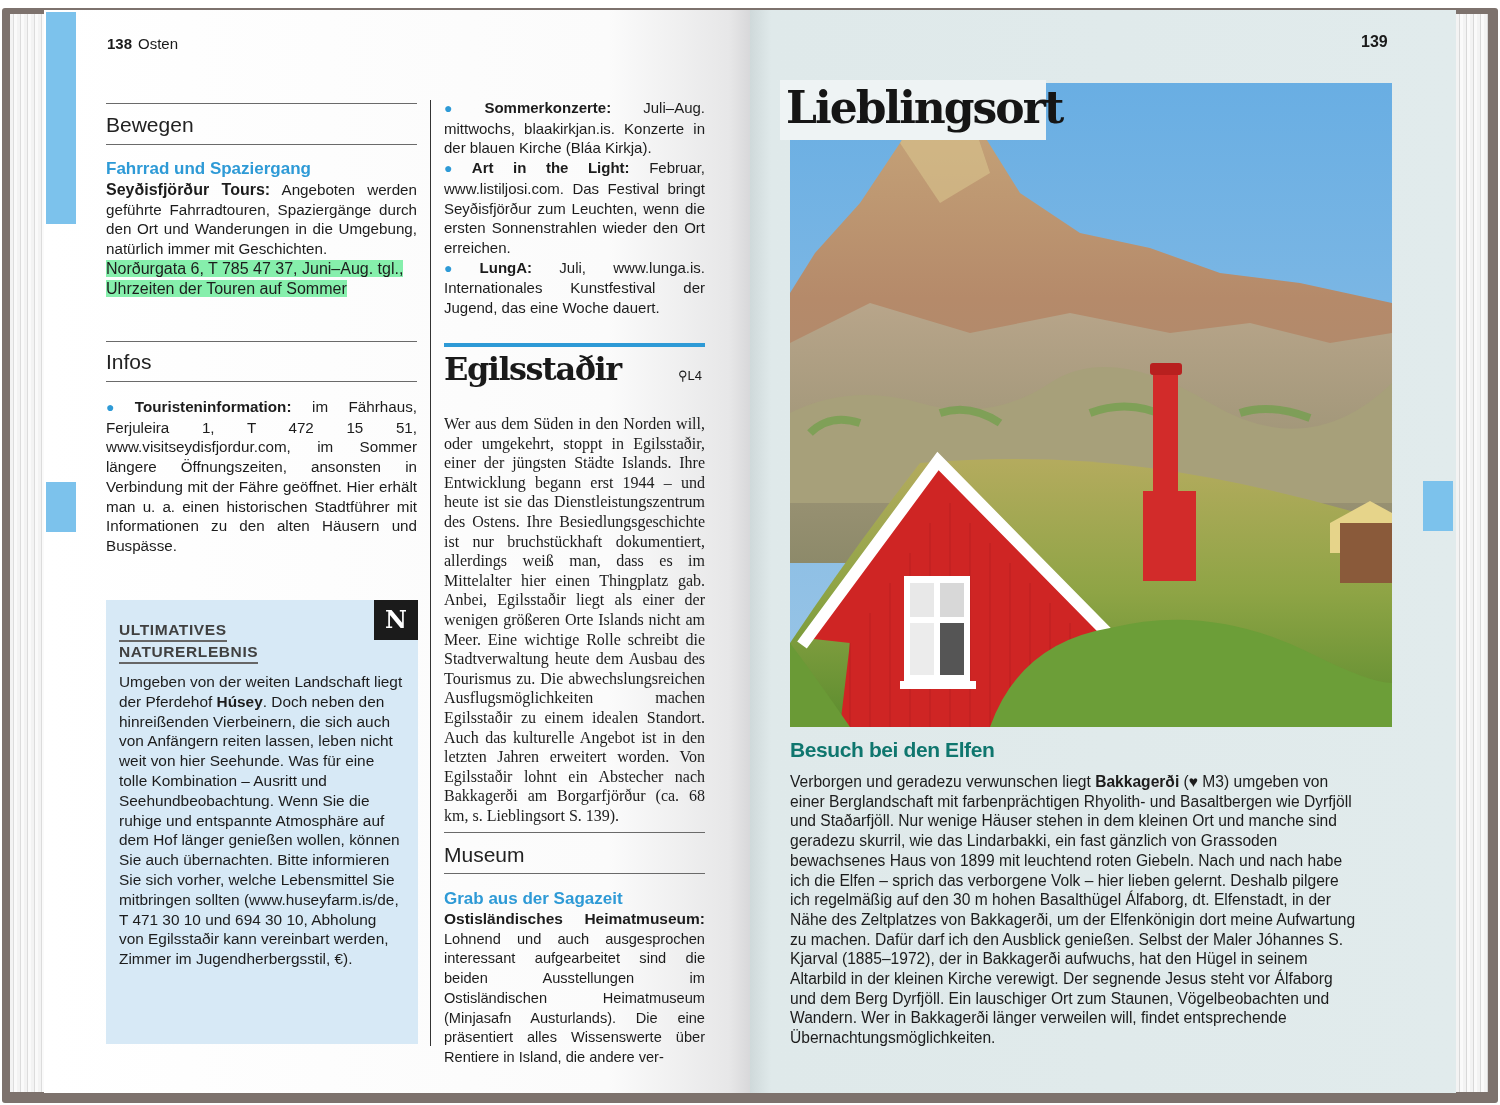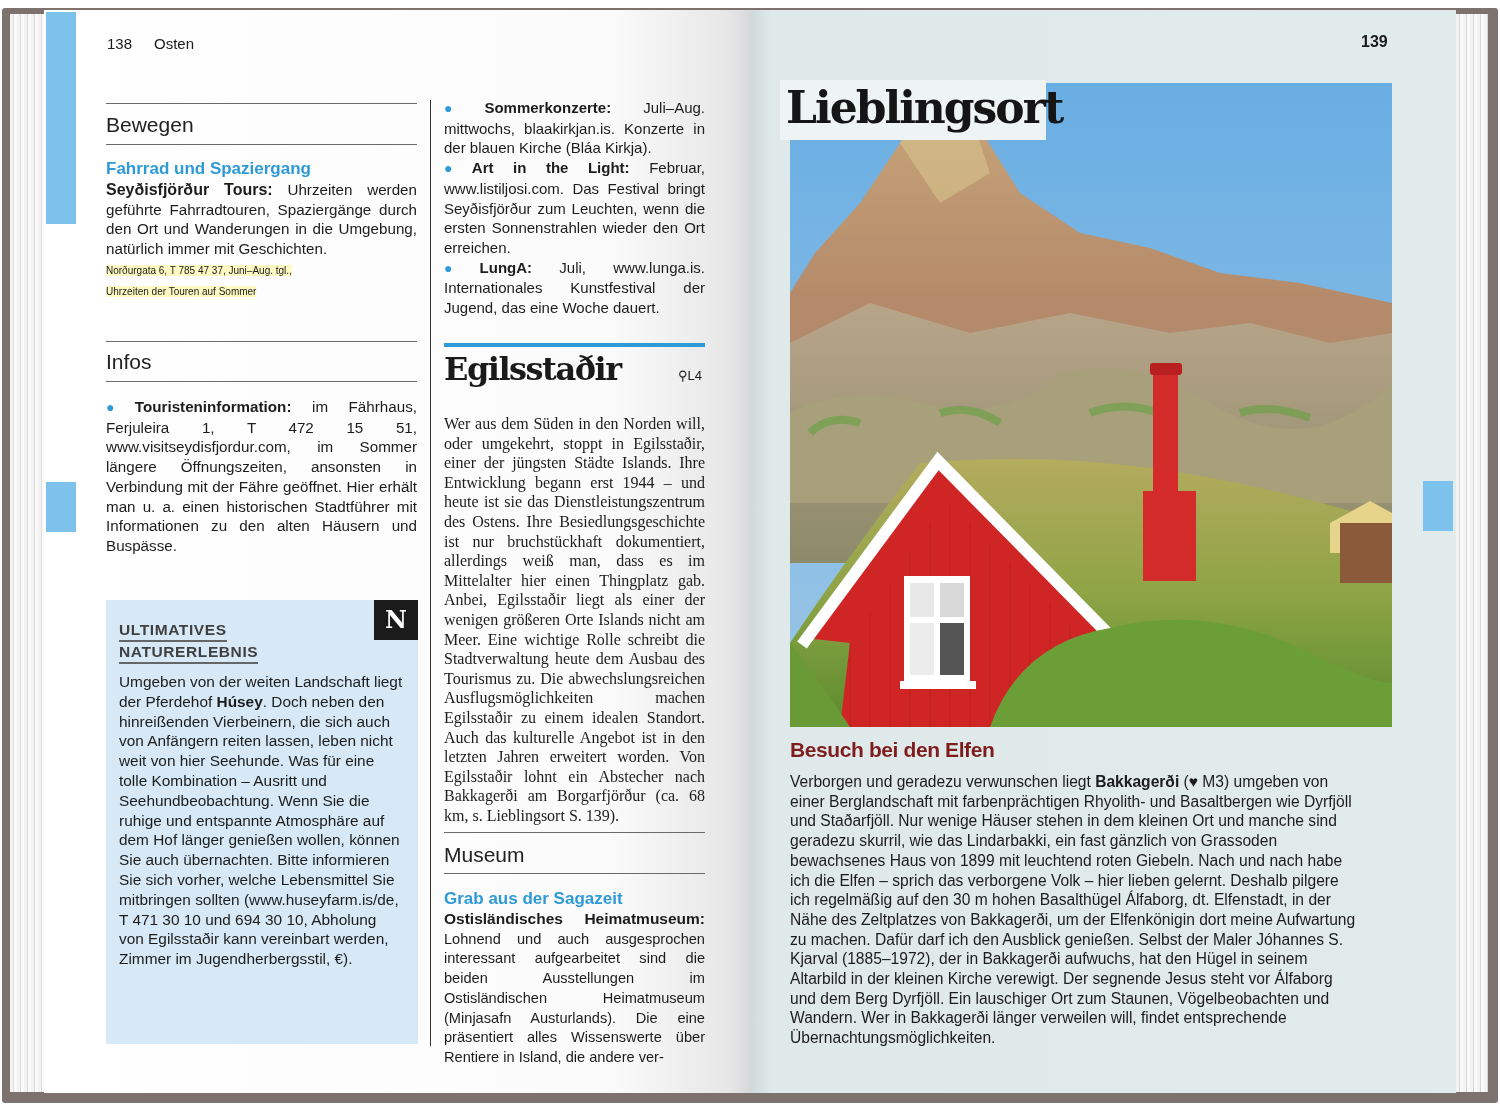--- a/index.html
+++ b/index.html
@@ -4,42 +4,42 @@
 <style>
   html, body { margin:0; padding:0; }
   body { width:1500px; height:1105px; background:#ffffff; position:relative; overflow:hidden; font-family:"Liberation Sans", sans-serif; color:#1a1a1a; }
   .cover { position:absolute; left:2px; top:8px; width:1496px; height:1095px; background:#7d726d; border-radius:3px; }
   .edges-left { position:absolute; left:10px; top:14px; width:36px; height:1078px; background:repeating-linear-gradient(90deg,#f3f3f3 0 3px,#dcdcdc 3px 4px,#fafafa 4px 7px); }
   .edges-right { position:absolute; left:1456px; top:14px; width:32px; height:1078px; background:repeating-linear-gradient(90deg,#f3f3f3 0 3px,#d8d8d8 3px 4px,#fafafa 4px 7px); }
   .page-left { position:absolute; left:44px; top:10px; width:706px; height:1083px; background:linear-gradient(90deg,#ffffff 0%,#fbfbfb 80%,#e7e7e8 97%,#d8d8da 100%); }
   .page-right { position:absolute; left:750px; top:10px; width:706px; height:1083px; background:linear-gradient(90deg,#cfd9da 0%,#dfe9ea 3%,#e1ebec 100%); }
   .tab { position:absolute; background:#7cc2ec; }
   .runhead { position:absolute; font-size:15px; }
-  .runhead b { font-weight:normal; margin-right:22px; }
+  .runhead b { font-weight:bold; margin-right:6px; }
   .rule { position:absolute; height:1px; background:#6a6a6a; }
   .sechead { position:absolute; font-size:21px; color:#222; }
   .bluehead { position:absolute; font-size:17px; font-weight:bold; color:#2e9ad6; }
   .txt { position:absolute; font-size:15.2px; line-height:19.7px; color:#1c1c1c; text-align:justify; }
   .txt b { font-weight:bold; }
   .dot { color:#2e9ad6; font-size:14px; margin-right:4px; }
-  .hl { background:#fef9c3; font-size:10px; line-height:19px; }
+  .hl { background:#86efac; font-size:16px; line-height:19px; }
   .vline { position:absolute; width:1px; background:#333; }
   .box { position:absolute; left:106px; top:600px; width:312px; height:444px; background:#d7e9f6; }
   .boxhead { position:absolute; left:13px; top:20px; font-size:15.5px; font-weight:bold; letter-spacing:0.6px; line-height:20px; color:#404040; }
   .boxhead span { display:inline-block; border-bottom:2px solid #666; }
   .boxtxt { position:absolute; left:13px; top:72px; width:285px; font-size:15.4px; line-height:19.8px; color:#1c1c1c; }
   .nbadge { position:absolute; left:268px; top:0px; width:44px; height:40px; background:#1b1b1b; color:#fff; font-family:"DejaVu Serif", serif; font-weight:bold; font-size:24px; text-align:center; line-height:40px; }
   .bluebar { position:absolute; left:444px; top:343px; width:261px; height:4px; background:#2e9ad6; }
   .egil-title { position:absolute; left:444px; top:350px; font-family:"DejaVu Serif", serif; font-weight:bold; font-size:32px; letter-spacing:-1.5px; color:#1a1a1a; }
   .maploc { position:absolute; left:678px; top:368px; font-size:13px; color:#1a1a1a; }
   .serif-body { position:absolute; left:444px; top:414px; width:261px; font-family:"Liberation Serif", serif; font-size:16px; line-height:19.6px; text-align:justify; color:#1c1c1c; }
   .lieb-label { position:absolute; left:780px; top:80px; width:266px; height:60px; background:#eef3f4; }
   .lieb-title { position:absolute; left:786px; top:82px; font-family:"DejaVu Serif", serif; font-weight:bold; font-size:44px; letter-spacing:-2px; color:#151515; }
   .photo { position:absolute; left:790px; top:83px; width:602px; height:644px; overflow:hidden; }
-  .rtitle { position:absolute; left:790px; top:738px; font-size:21px; font-weight:bold; color:#7f1d1d; letter-spacing:-0.4px; }
+  .rtitle { position:absolute; left:790px; top:738px; font-size:21px; font-weight:bold; color:#0f766e; letter-spacing:-0.4px; }
   .rbody { position:absolute; left:790px; top:772px; width:570px; font-size:15.6px; line-height:19.7px; color:#1c1c1c; }
   .pagenum-r { position:absolute; left:1361px; top:33px; font-size:16px; font-weight:bold; }
 </style>
 </head>
 <body>
 
 <div class="cover"></div>
 <div class="edges-left"></div>
 <div class="edges-right"></div>
 
@@ -50,21 +50,21 @@
 <div class="runhead" style="left:107px;top:35px;">
   <b>138</b><span>Osten</span>
 </div>
 
 <div class="rule" style="left:106px;top:103px;width:311px;"></div>
 <div class="sechead" style="left:106px;top:113px;text-align:right;">Bewegen</div>
 <div class="rule" style="left:106px;top:144px;width:311px;"></div>
 <div class="bluehead" style="left:106px;top:159px;">Fahrrad und Spaziergang</div>
 <div class="txt" style="left:106px;top:180px;width:311px;">
   <b style="font-size:16px;">Seyðisfjörður Tours:</b>
-  <span>Uhrzeiten werden geführte Fahrradtouren, Spaziergänge durch den Ort und Wanderungen in die Umgebung, natürlich immer mit Geschichten.</span><br>
+  <span>Angeboten werden geführte Fahrradtouren, Spaziergänge durch den Ort und Wanderungen in die Umgebung, natürlich immer mit Geschichten.</span><br>
   <span class="hl">Norðurgata 6, T 785 47 37, Juni–Aug. tgl.,</span><br>
   <span class="hl">Uhrzeiten der Touren auf Sommer</span>
 </div>
 
 <div class="rule" style="left:106px;top:341px;width:311px;"></div>
 <div class="sechead" style="left:106px;top:350px;">Infos</div>
 <div class="rule" style="left:106px;top:381px;width:311px;"></div>
 <div class="txt" style="left:106px;top:397px;width:311px;">
   <div><span class="dot">●</span><b>Touristeninformation:</b> <span>im Fährhaus, Ferjuleira 1, T 472 15 51, www.visitseydisfjordur.com, im Sommer längere Öffnungszeiten, ansonsten in Verbindung mit der Fähre geöffnet. Hier erhält man u. a. einen historischen Stadtführer mit Informationen zu den alten Häusern und Buspässe.</span></div>
 </div>

